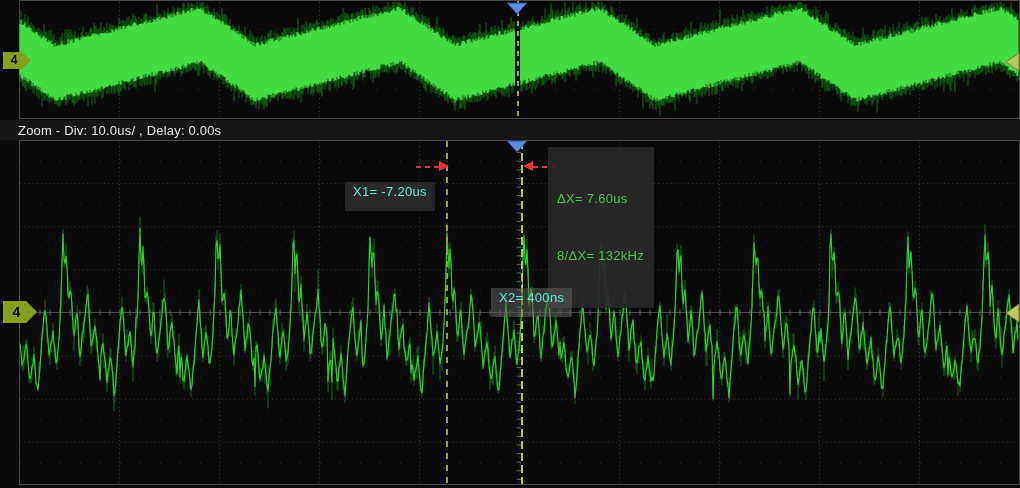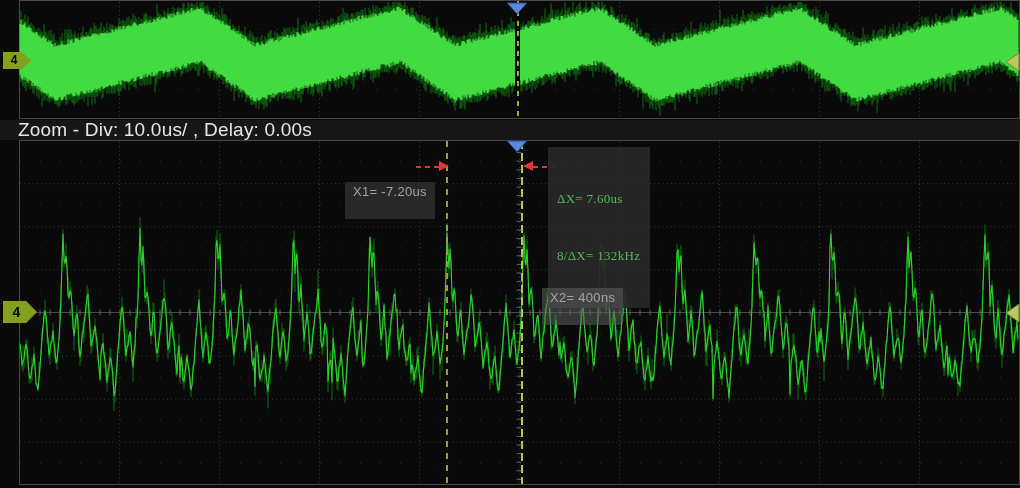--- a/index.html
+++ b/index.html
@@ -3,21 +3,21 @@
 <meta charset="utf-8">
 <style>
   html,body{margin:0;padding:0;background:#000;}
   body{width:1020px;height:488px;overflow:hidden;position:relative;
        font-family:"Liberation Sans",sans-serif;-webkit-font-smoothing:antialiased;}
   .panel{position:absolute;left:0;width:1020px;background:#0a0a0a;}
   #main-panel{top:0;height:120px;}
   #zoom-panel{top:140px;height:348px;}
   #zoom-bar{position:absolute;left:0;top:120px;width:1020px;height:20px;background:#171717;
             display:flex;align-items:center;}
-  #zoom-bar span{color:#e6e6e6;font-size:19px;padding-left:18px;letter-spacing:.2px;}
+  #zoom-bar span{color:#e6e6e6;font-size:13px;padding-left:18px;letter-spacing:.2px;}
   svg{position:absolute;left:0;top:0;display:block;}
   
   .ch-badge{position:absolute;background:#85a01f;color:#000;font-weight:bold;text-align:center;
             clip-path:polygon(0 0,68% 0,100% 50%,68% 100%,0 100%);}
   #ch-badge-main{left:3px;top:52px;width:22px;height:17px;font-size:12px;line-height:17px;padding-right:6px;}
   #ch-badge-zoom{left:3px;top:161px;width:27px;height:22px;font-size:14px;line-height:22px;padding-right:7px;}
   
   .trig-marker{position:absolute;width:22px;height:13px;}
   
   .level-marker{position:absolute;right:0;width:15px;height:20px;}
@@ -31,26 +31,26 @@
        background:repeating-linear-gradient(180deg,#9fae35 0 5px,transparent 5px 10px);}
   
   .arrow-line{position:absolute;height:2px;
        background:repeating-linear-gradient(90deg,#e23636 0 5px,transparent 5px 9px);}
   .arrow-head{position:absolute;width:0;height:0;border-top:5.5px solid transparent;border-bottom:5.5px solid transparent;}
   #x1-arrow-line{left:416px;top:26px;width:24px;}
   #x1-arrow-head{left:439px;top:21px;border-left:10px solid #e23636;}
   #x2-arrow-head{left:523px;top:21px;border-right:10px solid #e23636;}
   #x2-arrow-line{left:533px;top:26px;width:24px;}
   
-  .cursor-label{position:absolute;font-size:13px;color:#a3a3a3;letter-spacing:.3px;
-       background:rgba(43,43,43,.92);padding:2px 8px 20px 8px;white-space:pre;}
+  .cursor-label{position:absolute;font-size:13px;color:#5eead4;letter-spacing:.3px;
+       background:rgba(43,43,43,.92);padding:2px 8px 12px 8px;white-space:pre;}
   #x1-label{left:345px;top:42px;}
-  #x2-label{left:542px;top:148px;background:rgba(92,92,92,.55);}
+  #x2-label{left:491px;top:148px;background:rgba(92,92,92,.55);}
   #delta-panel{position:absolute;left:548px;top:7px;background:rgba(40,40,40,.94);
-       padding:4px 10px 5px 9px;font-size:13px;color:#50be50;letter-spacing:.3px;line-height:19px;white-space:pre;font-family:Liberation Serif, serif;}
+       padding:4px 10px 5px 9px;font-size:13px;color:#50be50;letter-spacing:.3px;line-height:19px;white-space:pre;}
 </style>
 </head>
 <body>
 
 <div class="panel" id="main-panel">
   <svg id="main-svg" width="1020" height="120">
       <rect x="0" y="0" width="1020" height="120" fill="#0a0a0a"></rect>
       <rect x="19.5" y="0.5" width="1000" height="118" fill="none" stroke="#474747"></rect>
       <line x1="119.5" y1="2" x2="119.5" y2="117" stroke="#3a3a3a" stroke-dasharray="1 3.2"></line>
       <line x1="219.5" y1="2" x2="219.5" y2="117" stroke="#3a3a3a" stroke-dasharray="1 3.2"></line>

